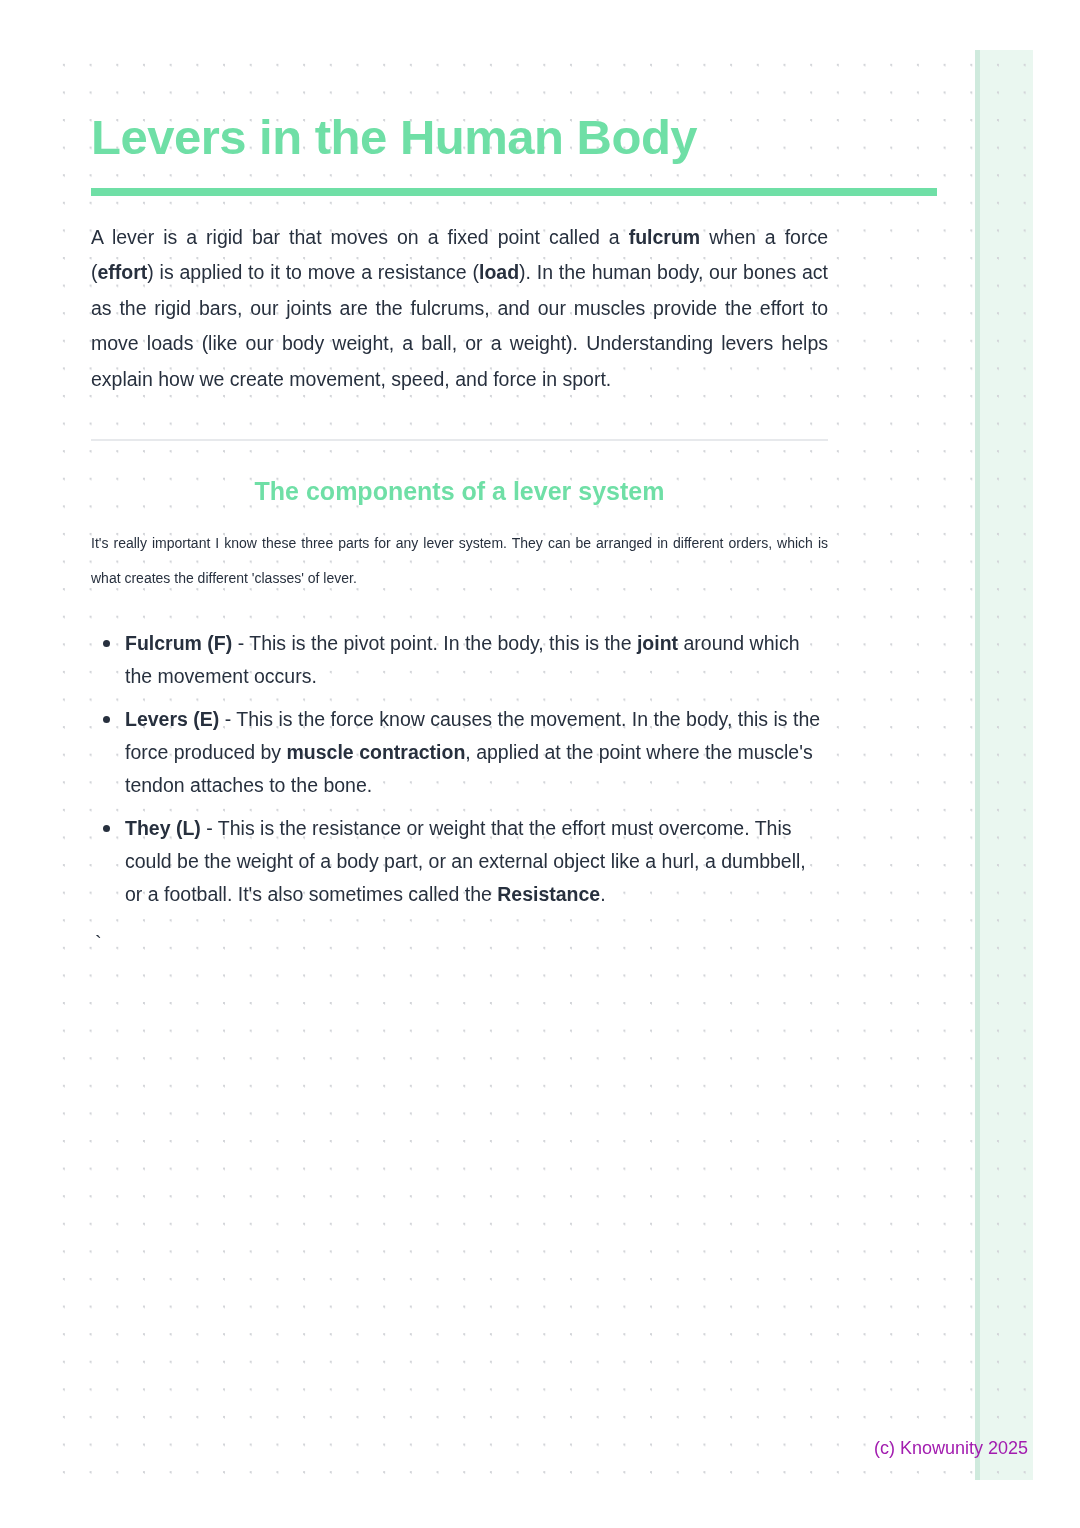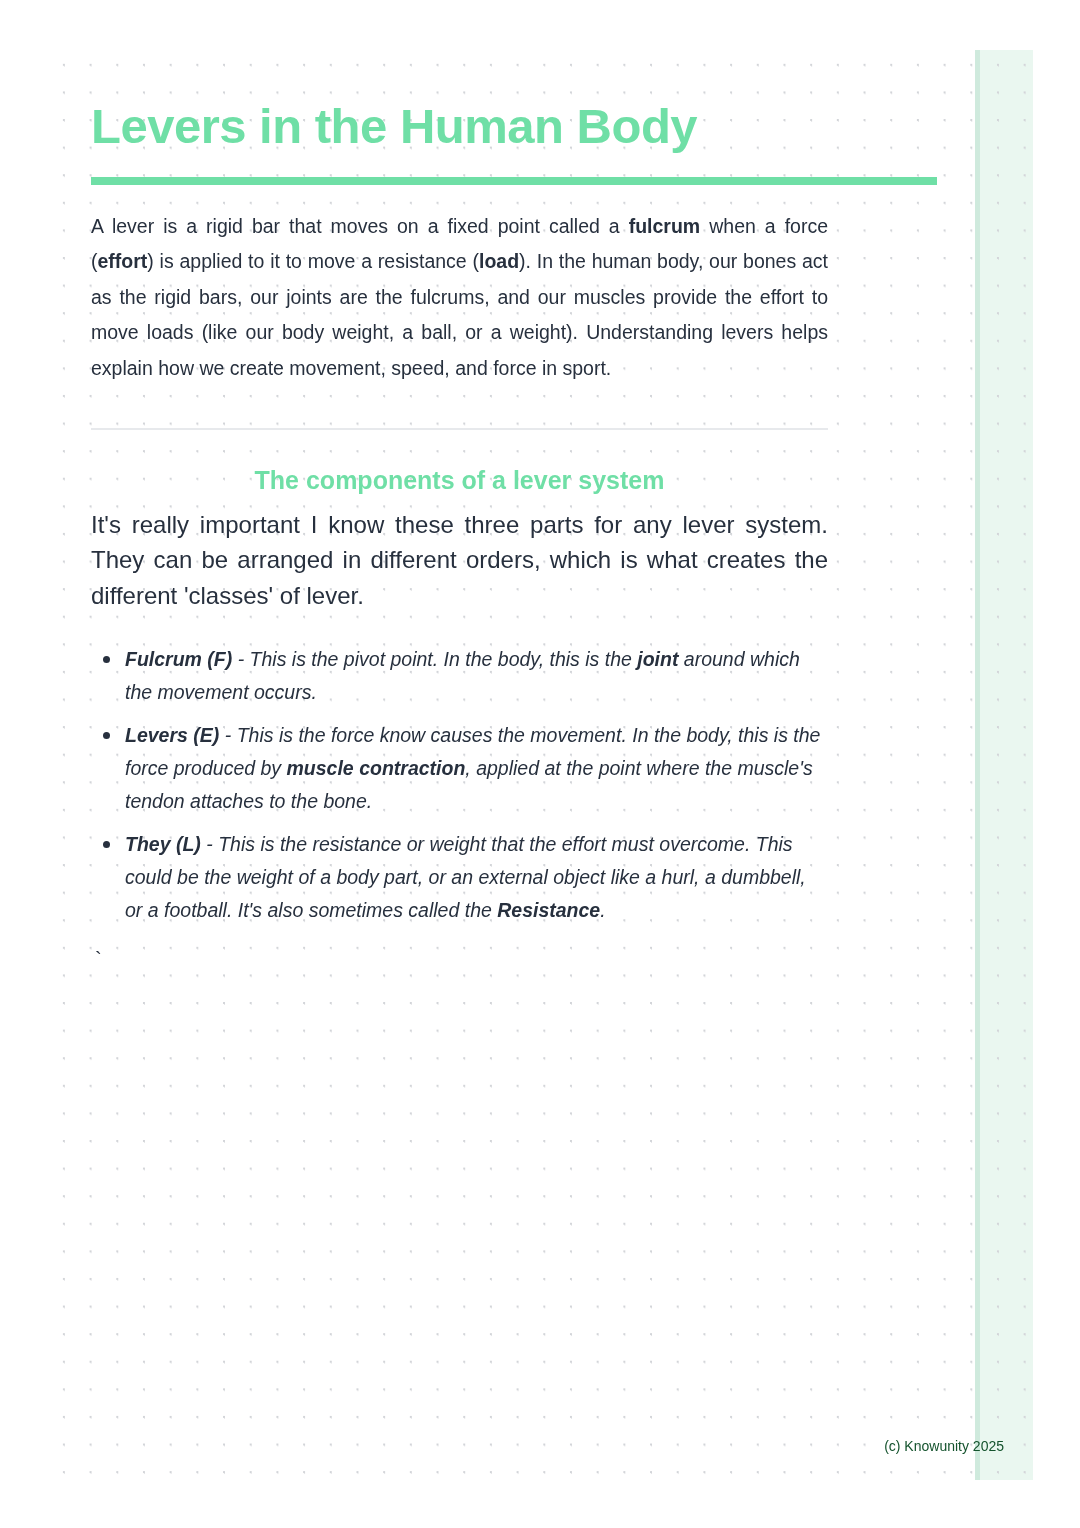--- a/index.html
+++ b/index.html
@@ -34,21 +34,21 @@
     top: 52px;
     width: 978px;
     height: 1430px;
     background-image: radial-gradient(ellipse 1.3px 2.3px at 9px 13px, #d3d5d9 60%, rgba(255,255,255,0) 70%);
     background-size: 26.7px 27.6px;
     pointer-events: none;
   }
   .content {
     position: absolute;
     left: 91px;
-    top: 4px;
+    top: 15px;
     width: 737px;
   }
   .page-title {
     margin: 96px 0 0 0;
     font-size: 49px;
     line-height: 1.08;
     font-weight: bold;
     letter-spacing: -0.5px;
     color: #6fdfa6;
   }
@@ -76,30 +76,29 @@
     width: 737px;
   }
   .section-heading {
     margin: 36px 0 0 0;
     font-size: 25px;
     font-weight: bold;
     color: #6fdfa6;
     text-align: center;
   }
   .section-intro {
-    margin: 12px 0 0 0;
-    font-size: 24px;
+    margin: 20px 0 0 0;
+    font-size: 14px;
     line-height: 35.4px;
     text-align: justify;
   }
   .components-list {
     margin: 30px 0 0 0;
     padding: 0 0 0 34px;
     list-style: none;
-    font-style: italic;
   }
   .components-list li {
     position: relative;
     font-size: 19.5px;
     line-height: 33px;
     margin-bottom: 10px;
   }
   .bullet-marker {
     position: absolute;
     left: -22px;
@@ -109,24 +108,24 @@
     border-radius: 50%;
     background: #27303e;
   }
   .stray-character {
     margin: 22px 0 0 4px;
     font-size: 20px;
     line-height: 20px;
   }
   .watermark {
     position: absolute;
-    right: 76px;
+    right: 52px;
     top: 1438px;
-    font-size: 14px;
-    color: #14532d;
+    font-size: 18px;
+    color: #a21caf;
   }
   strong { font-weight: bold; }
 </style>
 </head>
 <body>
 
 <div class="page">
 
   <div class="accent-stripe"></div>
   <div class="dot-grid"></div>

